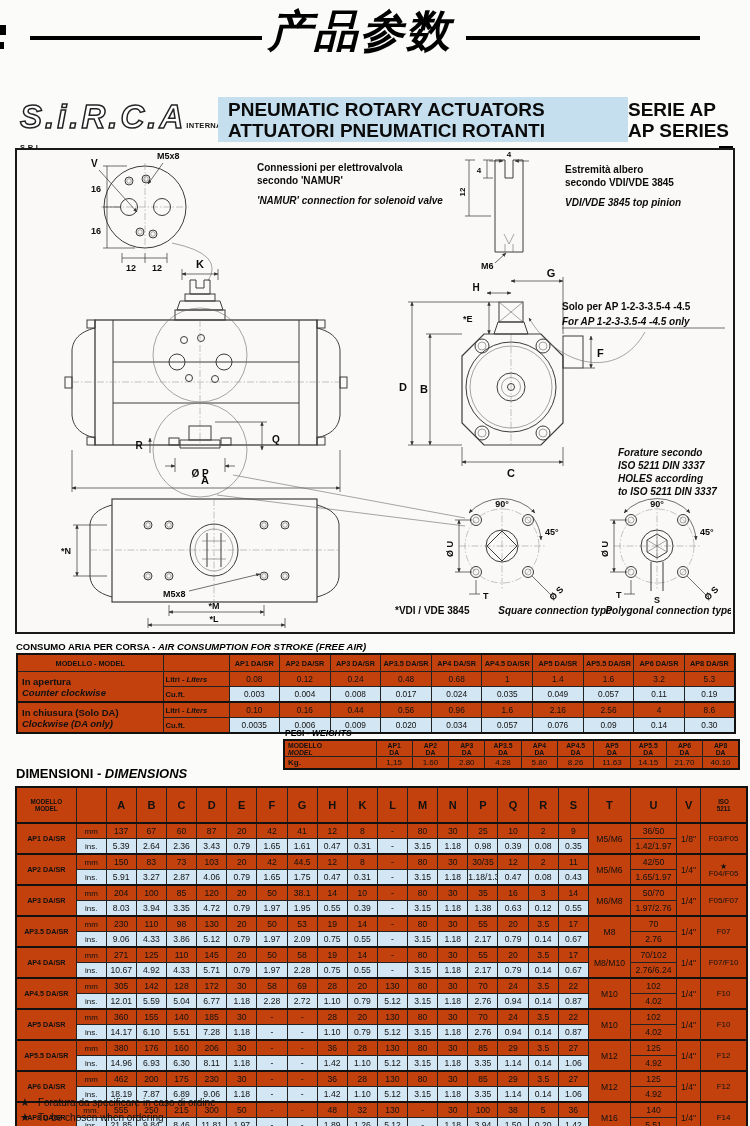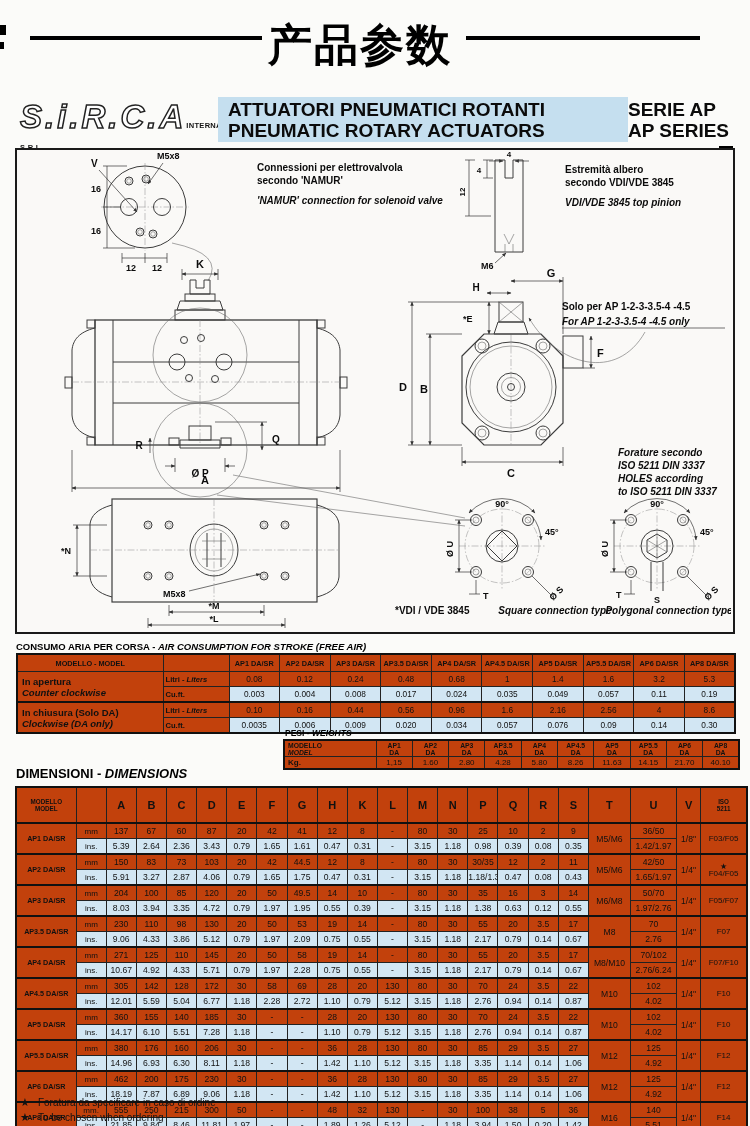--- a/index.html
+++ b/index.html
@@ -61,30 +61,30 @@
   .foot .star{font-size:11px;margin-right:8px;}
 </style>
 </head>
 <body>
 
 <div class="abs edge-mark" style="left:0;top:25px;width:6px;height:10px;"></div>
 <div class="abs edge-mark" style="left:0;top:42px;width:4px;height:7px;"></div>
 <div class="abs edge-mark" style="left:719px;top:146px;width:14px;height:16px;"></div>
 
 <div class="abs rule" style="left:30px;top:36px;width:232px;"></div>
-<div class="abs page-title" style="left:268px;top:16px;">产品参数</div>
+<div class="abs page-title" style="left:268px;top:2px;font-style:italic;">产品参数</div>
 <div class="abs rule" style="left:466px;top:36px;width:234px;"></div>
 
 <div class="abs" style="left:20px;top:98px;width:196px;height:44px;">
   <span class="logo-text">S.i.R.C.A</span><span class="logo-suffix">INTERNATIONAL S.R.L.</span>
   <div class="logo-underline" style="width:150px;margin-top:-4px;"></div>
 </div>
 <div class="abs band" style="left:218px;top:97px;width:400px;height:45px;">
+  <div>PNEUMATIC ROTARY ACTUATORS</div>
   <div>ATTUATORI PNEUMATICI ROTANTI</div>
-  <div>PNEUMATIC ROTARY ACTUATORS</div>
 </div>
 <div class="abs series" style="left:628px;top:97px;width:110px;height:45px;display:flex;flex-direction:column;justify-content:center;">
   <div>SERIE AP</div>
   <div>AP SERIES</div>
 </div>
 
 <div class="abs draw-box" style="left:15px;top:148px;width:716px;height:482px;">
 <svg width="714" height="480" viewBox="0 0 714 480">
   <defs>
     <marker id="ar" markerWidth="7" markerHeight="6" refX="5.5" refY="2.5" orient="auto">
@@ -619,21 +619,21 @@
       </tr>
       <tr class="gsep">
         <td class="model" rowspan="2">AP3 DA/SR</td>
         <td class="unit">mm</td>
         <td>204</td>
         <td>100</td>
         <td>85</td>
         <td>120</td>
         <td>20</td>
         <td>50</td>
-        <td>49.5</td>
+        <td>38.1</td>
         <td>14</td>
         <td>10</td>
         <td>-</td>
         <td>80</td>
         <td>30</td>
         <td>35</td>
         <td>16</td>
         <td>3</td>
         <td>14</td>
         <td rowspan="2">M6/M8</td>

